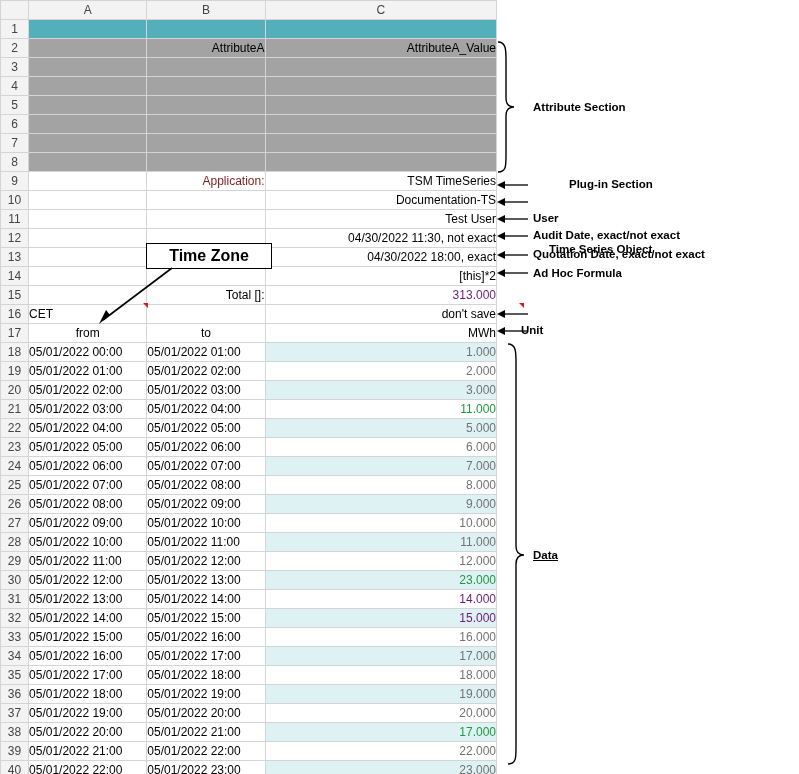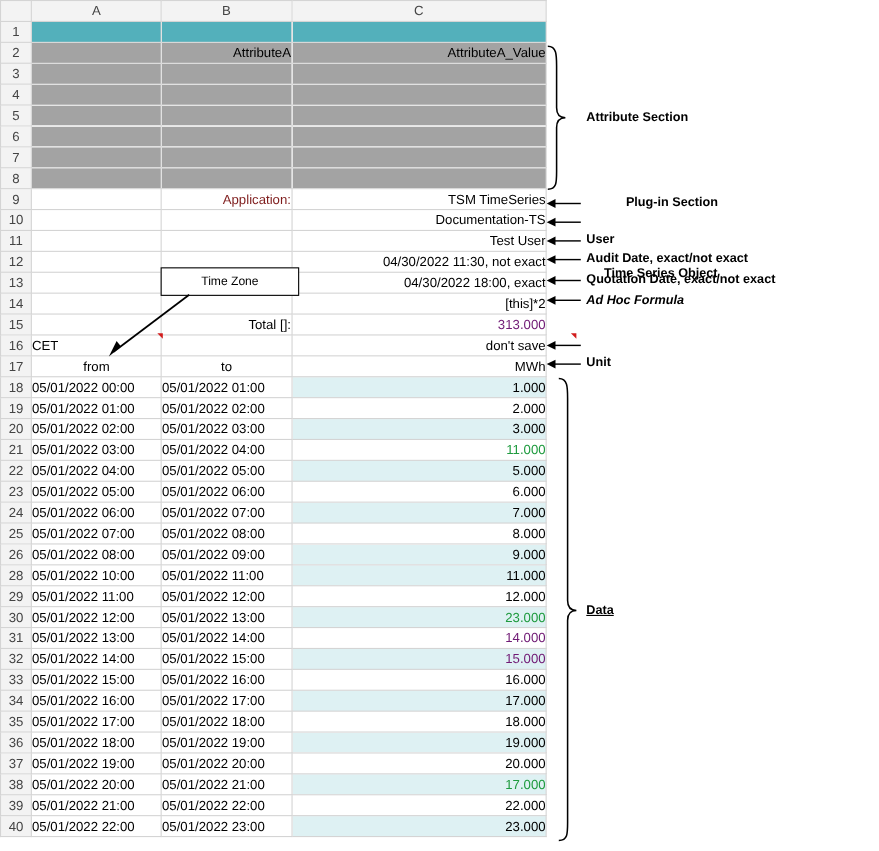--- a/index.html
+++ b/index.html
@@ -71,21 +71,21 @@
   .right { text-align: right; }
   .center { text-align: center; }
   .left { text-align: left; }
   .bold { font-weight: bold; }
 
   .attr-fill { background: #a3a3a3; }
   .attr-fill-dark { background: #53b0bb; }
   .plugin-label { color: #7f1d1d; font-weight: bold; }
   .val-red { color: #701a75; }
   .val-green { color: #1f9b3f; }
-  .val-black { color: #000000; }
+  .val-black { color: #737373; }
   .data-hl { background: #def1f3; }
 
   
   .annot {
     position: absolute;
     left: 497px;
     top: 0;
     width: 302px;
     height: 612px;
   }
@@ -106,22 +106,22 @@
   .tz-box {
     position: absolute;
     left: 146px;
     top: 243px;
     width: 124px;
     height: 24px;
     border: 1px solid #000;
     background: #fff;
     text-align: center;
     line-height: 24px;
-    font-size: 11px;
-    font-weight: normal;
+    font-size: 16px;
+    font-weight: bold;
   }
   .redmark {
     position: absolute;
     width: 0; height: 0;
     border-top: 5px solid #d21c1c;
     border-left: 5px solid transparent;
   }
 </style>
 </head>
 <body>
@@ -293,20 +293,26 @@
           <td class="cell left">05/01/2022 08:00</td>
           <td class="cell right val-black">8.000</td>
         </tr>
         <tr>
           <td class="rowhead">26</td>
           <td class="cell left">05/01/2022 08:00</td>
           <td class="cell left">05/01/2022 09:00</td>
           <td class="cell right val-black data-hl">9.000</td>
         </tr>
         <tr>
+          <td class="rowhead">27</td>
+          <td class="cell left">05/01/2022 09:00</td>
+          <td class="cell left">05/01/2022 10:00</td>
+          <td class="cell right val-black">10.000</td>
+        </tr>
+        <tr>
           <td class="rowhead">28</td>
           <td class="cell left">05/01/2022 10:00</td>
           <td class="cell left">05/01/2022 11:00</td>
           <td class="cell right val-black data-hl">11.000</td>
         </tr>
         <tr>
           <td class="rowhead">29</td>
           <td class="cell left">05/01/2022 11:00</td>
           <td class="cell left">05/01/2022 12:00</td>
           <td class="cell right val-black">12.000</td>
@@ -385,22 +391,22 @@
 <div class="redmark" style="left:143px; top:303px;"></div>
 <div class="redmark" style="left:519px; top:303px;"></div>
 
 <div class="annot">
   <div class="ann-label" style="left:36px; top:101px;">Attribute Section</div>
   <div class="ann-label" style="left:36px; top:178px;margin-left:36px;">Plug-in Section</div>
   <div class="ann-label" style="left:52px; top:196px;margin-top:47px;">Time Series Object</div>
   <div class="ann-label" style="left:36px; top:212px;">User</div>
   <div class="ann-label" style="left:36px; top:229px;">Audit Date, exact/not exact</div>
   <div class="ann-label" style="left:36px; top:248px;">Quotation Date, exact/not exact</div>
-  <div class="ann-label" style="left:36px; top:267px;font-style:italic;">Ad Hoc Formula</div>
-  <div class="ann-label" style="left:36px; top:324px;">Unit</div>
+  <div class="ann-label" style="left:36px; top:267px;">Ad Hoc Formula</div>
+  <div class="ann-label" style="left:24px; top:324px;">Unit</div>
   <div class="ann-label" style="left:36px; top:549px;text-decoration:underline;">Data</div>
 </div>
 
 <svg class="overlay">
 
   <path d="M498,42 C506,42 506,50 506,60 L506,98 C506,105 510,107 514,107 C510,107 506,109 506,116 L506,156 C506,166 506,172 498,172" fill="none" stroke="#000" stroke-width="1.4"></path>
 
   <g stroke="#000" stroke-width="1.3" fill="none">
     <line x1="528" y1="185" x2="500" y2="185"></line>
     <polygon points="497,185 505,181 505,189" fill="#000" stroke="none"></polygon>

